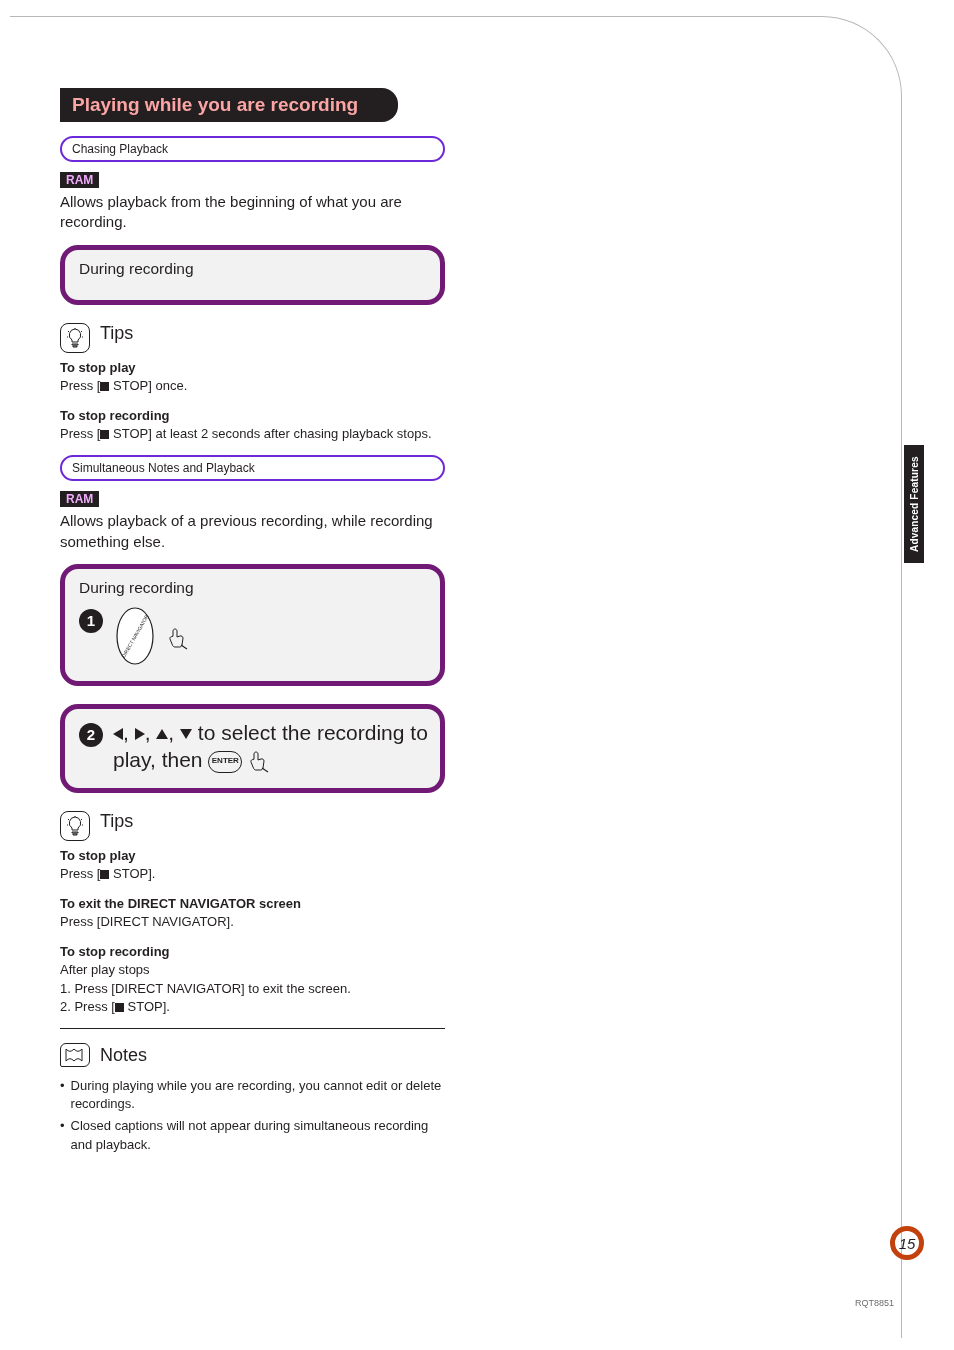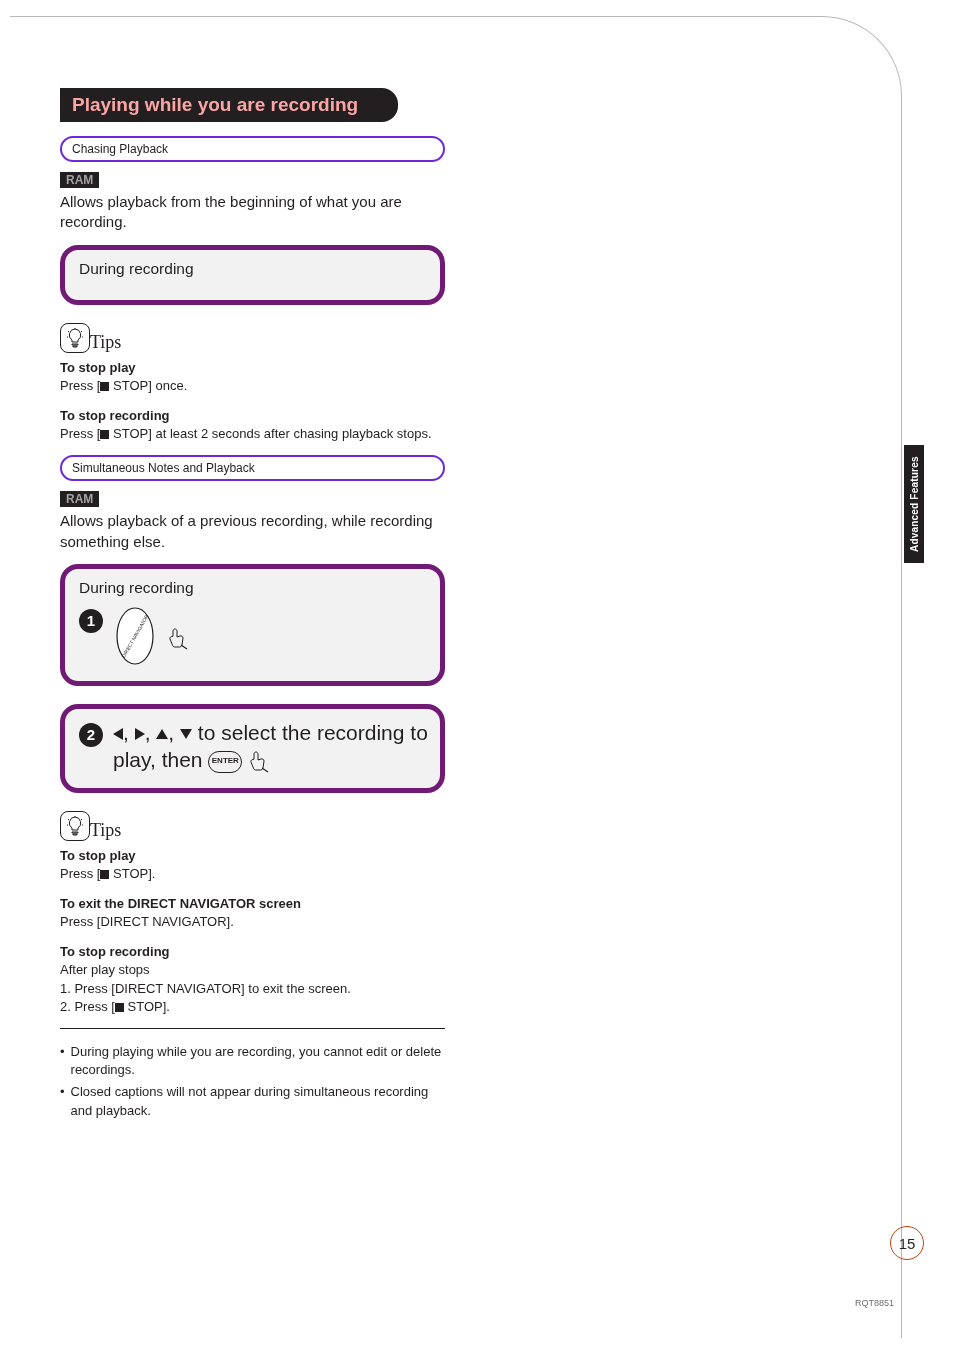--- a/index.html
+++ b/index.html
@@ -3,48 +3,48 @@
 <meta charset="utf-8">
 <style>
   * { box-sizing: border-box; margin: 0; padding: 0; }
   html, body { width: 954px; height: 1350px; font-family: Arial, Helvetica, sans-serif; background: #fff; color: #231f20; }
   .page { position: relative; width: 954px; height: 1350px; padding: 50px 60px 40px 60px; }
   
   .outer-frame { position: absolute; top: 16px; left: 10px; right: 52px; bottom: 12px; border-top: 1px solid #b9b8b8; border-right: 1px solid #b9b8b8; border-top-right-radius: 80px; pointer-events: none; }
   .content { width: 390px; }
   .section-bar { display: inline-block; background: #231f20; color: #fca5a5; font-weight: bold; font-size: 19px; padding: 6px 40px 6px 12px; border-radius: 0 16px 16px 0; margin-top: 38px; margin-bottom: 14px; }
   .pill { display: inline-block; border: 2px solid #6d28d9; border-radius: 14px; padding: 4px 52px 4px 10px; font-size: 12px; margin-bottom: 8px; min-width: 385px; }
-  .ram-badge { display: inline-block; background: #231f20; color: #a3a3a3; font-size: 12px; font-weight: bold; padding: 1px 6px; margin-bottom: 4px; }
+  .ram-badge { display: inline-block; background: #231f20; color: #f0abfc; font-size: 12px; font-weight: bold; padding: 1px 6px; margin-bottom: 4px; }
   .body-text { font-size: 15px; line-height: 1.35; margin-bottom: 12px; }
   .inst-box { width: 385px; border: 5px solid #701a75; border-radius: 18px; background: #f2f2f2; padding: 10px 12px 14px 14px; margin-bottom: 18px; }
   .inst-label { font-size: 15.5px; margin-bottom: 8px; }
   .inst-row { display: flex; align-items: flex-start; gap: 10px; }
   .step-num { width: 24px; height: 24px; border-radius: 50%; background: #231f20; color: #fff; display: flex; align-items: center; justify-content: center; font-weight: bold; font-size: 15px; flex-shrink: 0; margin-top: 4px; }
   .inst-big { font-size: 21px; line-height: 1.3; }
   .play-btn { width: 54px; height: 36px; border: 1px solid #231f20; border-radius: 6px; background: #fff; display: flex; flex-direction: column; align-items: center; justify-content: center; font-size: 8px; line-height: 1; position: relative; flex-shrink: 0; }
   .play-btn .led { width: 4px; height: 4px; border: 1px solid #231f20; border-radius: 50%; position: absolute; top: 2px; left: 24px; }
   .play-tri { width: 0; height: 0; border-top: 5px solid transparent; border-bottom: 5px solid transparent; border-left: 9px solid #231f20; margin-top: 3px; }
   .finger-icon { width: 24px; height: 24px; flex-shrink: 0; }
   .dn-btn { width: 44px; height: 62px; flex-shrink: 0; }
-  .tips-head { display: flex; align-items: flex-end; margin-bottom: 6px; font-family: Liberation Serif, serif; }
+  .tips-head { display: flex; align-items: flex-start; gap: 10px; margin-bottom: 6px; }
   .tips-bulb { width: 30px; height: 30px; border: 1px solid #231f20; border-radius: 8px; display: flex; align-items: center; justify-content: center; }
   .tips-title { font-size: 18px; }
   .tip-block { font-size: 13px; line-height: 1.4; margin-bottom: 12px; }
   .tip-block .bold { font-weight: bold; }
   .stop-sq { display: inline-block; width: 9px; height: 9px; background: #231f20; vertical-align: -1px; }
   .sep-line { width: 385px; border-top: 1px solid #231f20; margin: 6px 0 14px 0; }
   .notes-head { display: flex; align-items: center; gap: 10px; margin-bottom: 10px; }
   .notes-icon { width: 30px; height: 24px; border: 1px solid #231f20; border-radius: 6px 6px 6px 2px; display: flex; align-items: center; justify-content: center; }
   .notes-title { font-size: 18px; }
   .note-list { font-size: 13px; line-height: 1.4; }
   .note-item { display: flex; gap: 6px; margin-bottom: 4px; }
   .enter-btn { display: inline-flex; align-items: center; justify-content: center; width: 34px; height: 22px; border: 1px solid #231f20; border-radius: 11px; font-size: 8px; vertical-align: middle; font-weight: bold; }
   
   .side-tab { position: absolute; right: 30px; top: 445px; width: 20px; height: 118px; background: #231f20; color: #fff; font-size: 10px; writing-mode: vertical-rl; transform: rotate(180deg); display: flex; align-items: center; justify-content: center; font-weight: bold; letter-spacing: 0.2px; }
-  .page-num { position: absolute; right: 30px; bottom: 90px; width: 34px; height: 34px; border: 1px solid #c2410c; border-radius: 50%; display: flex; align-items: center; justify-content: center; font-size: 15px; }
+  .page-num { position: absolute; right: 30px; bottom: 90px; width: 34px; height: 34px; border: 5px solid #c2410c; border-radius: 50%; display: flex; align-items: center; justify-content: center; font-size: 15px; font-style: italic; }
   .doc-id { position: absolute; right: 60px; bottom: 42px; font-size: 9px; color: #6d6c6c; }
   .arrow { display: inline-block; width: 0; height: 0; vertical-align: middle; }
   .arrow.left { border-top: 6px solid transparent; border-bottom: 6px solid transparent; border-right: 10px solid #231f20; }
   .arrow.right { border-top: 6px solid transparent; border-bottom: 6px solid transparent; border-left: 10px solid #231f20; }
   .arrow.up { border-left: 6px solid transparent; border-right: 6px solid transparent; border-bottom: 10px solid #231f20; }
   .arrow.down { border-left: 6px solid transparent; border-right: 6px solid transparent; border-top: 10px solid #231f20; }
 </style>
 </head>
 <body>
 
@@ -142,20 +142,28 @@
     </div>
     <div class="tip-block">
       <div class="bold">To stop recording</div>
       <div>After play stops</div>
       <div>1. Press [DIRECT NAVIGATOR] to exit the screen.</div>
       <div>2. Press [<span class="stop-sq"></span> STOP].</div>
     </div>
 
     <div class="sep-line"></div>
 
+    <div class="notes-head">
+      <div class="notes-icon">
+        <svg width="22" height="16" viewBox="0 0 22 16">
+            <path d="M2 2c3 3 5 3 8 0 3 3 5 3 8 0v12c-3-3-5-3-8 0-3-3-5-3-8 0z" fill="none" stroke="#231f20" stroke-width="1"></path>
+          </svg>
+      </div>
+      <div class="notes-title">Notes</div>
+    </div>
     <div class="note-list">
       <div class="note-item">
           <span>•</span>
           <span>During playing while you are recording, you cannot edit or delete recordings.</span>
         </div>
       <div class="note-item">
           <span>•</span>
           <span>Closed captions will not appear during simultaneous recording and playback.</span>
         </div>
     </div>

